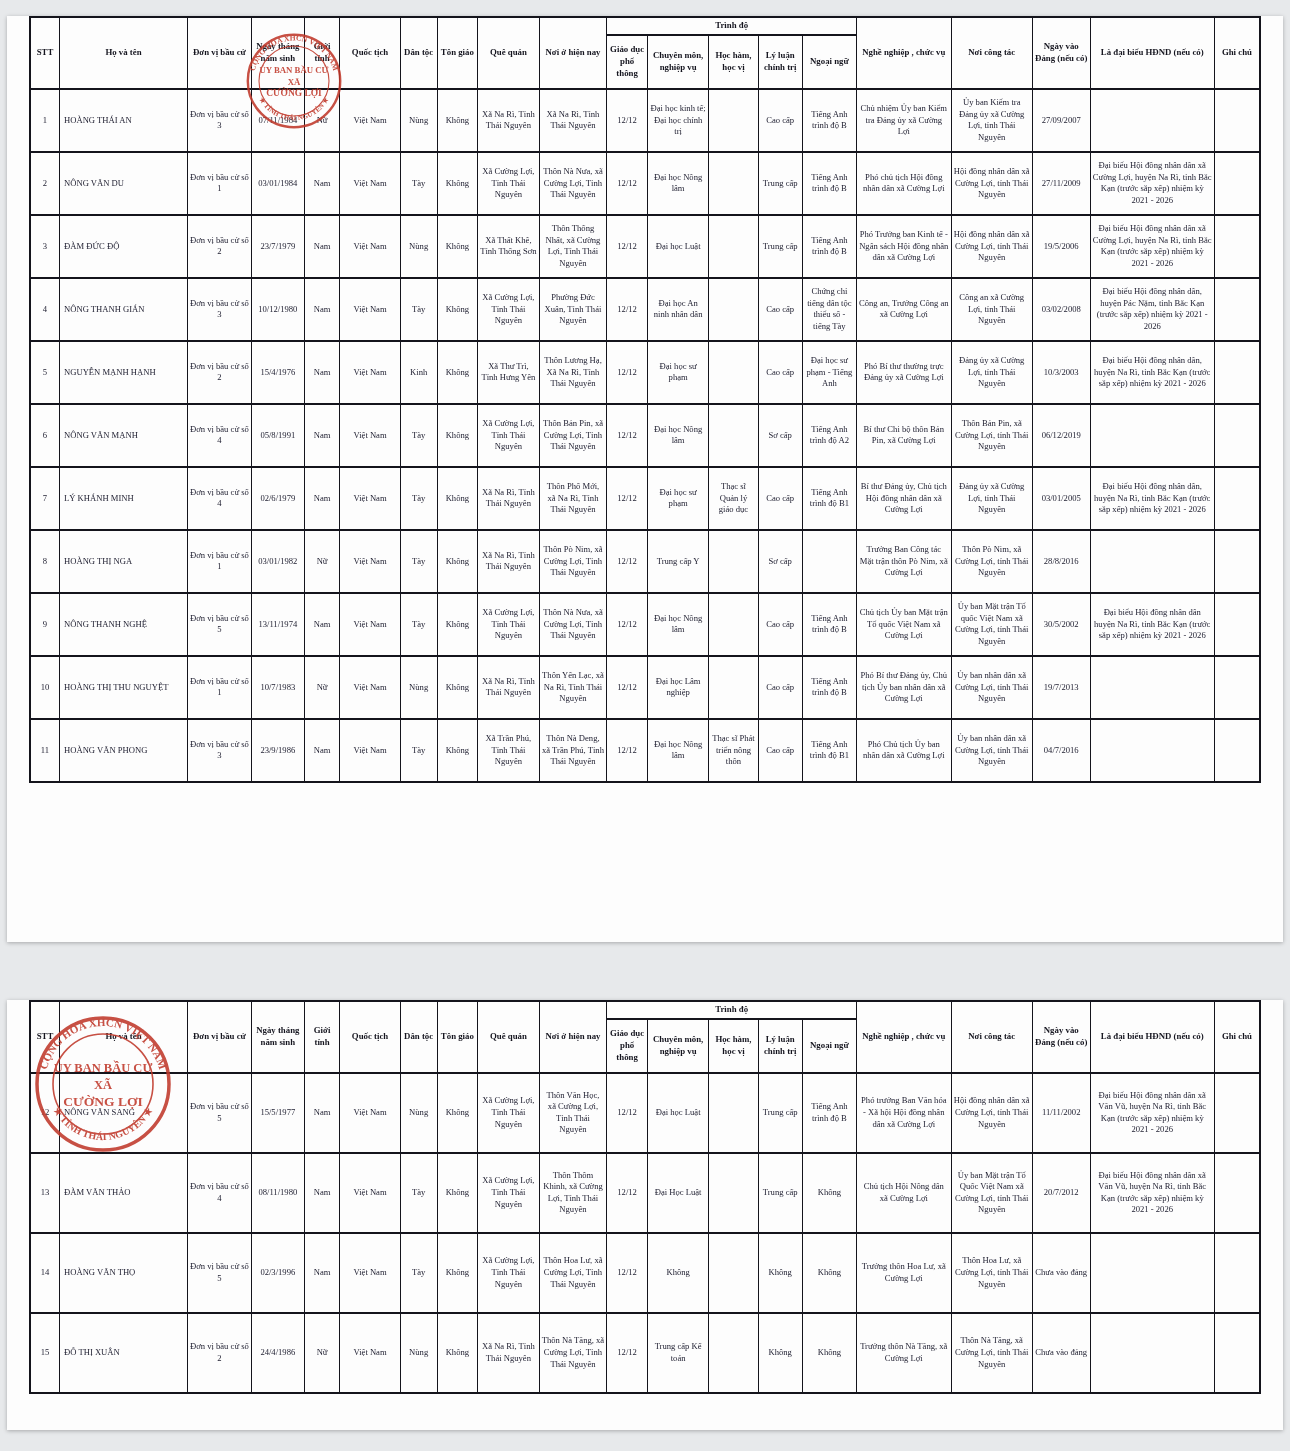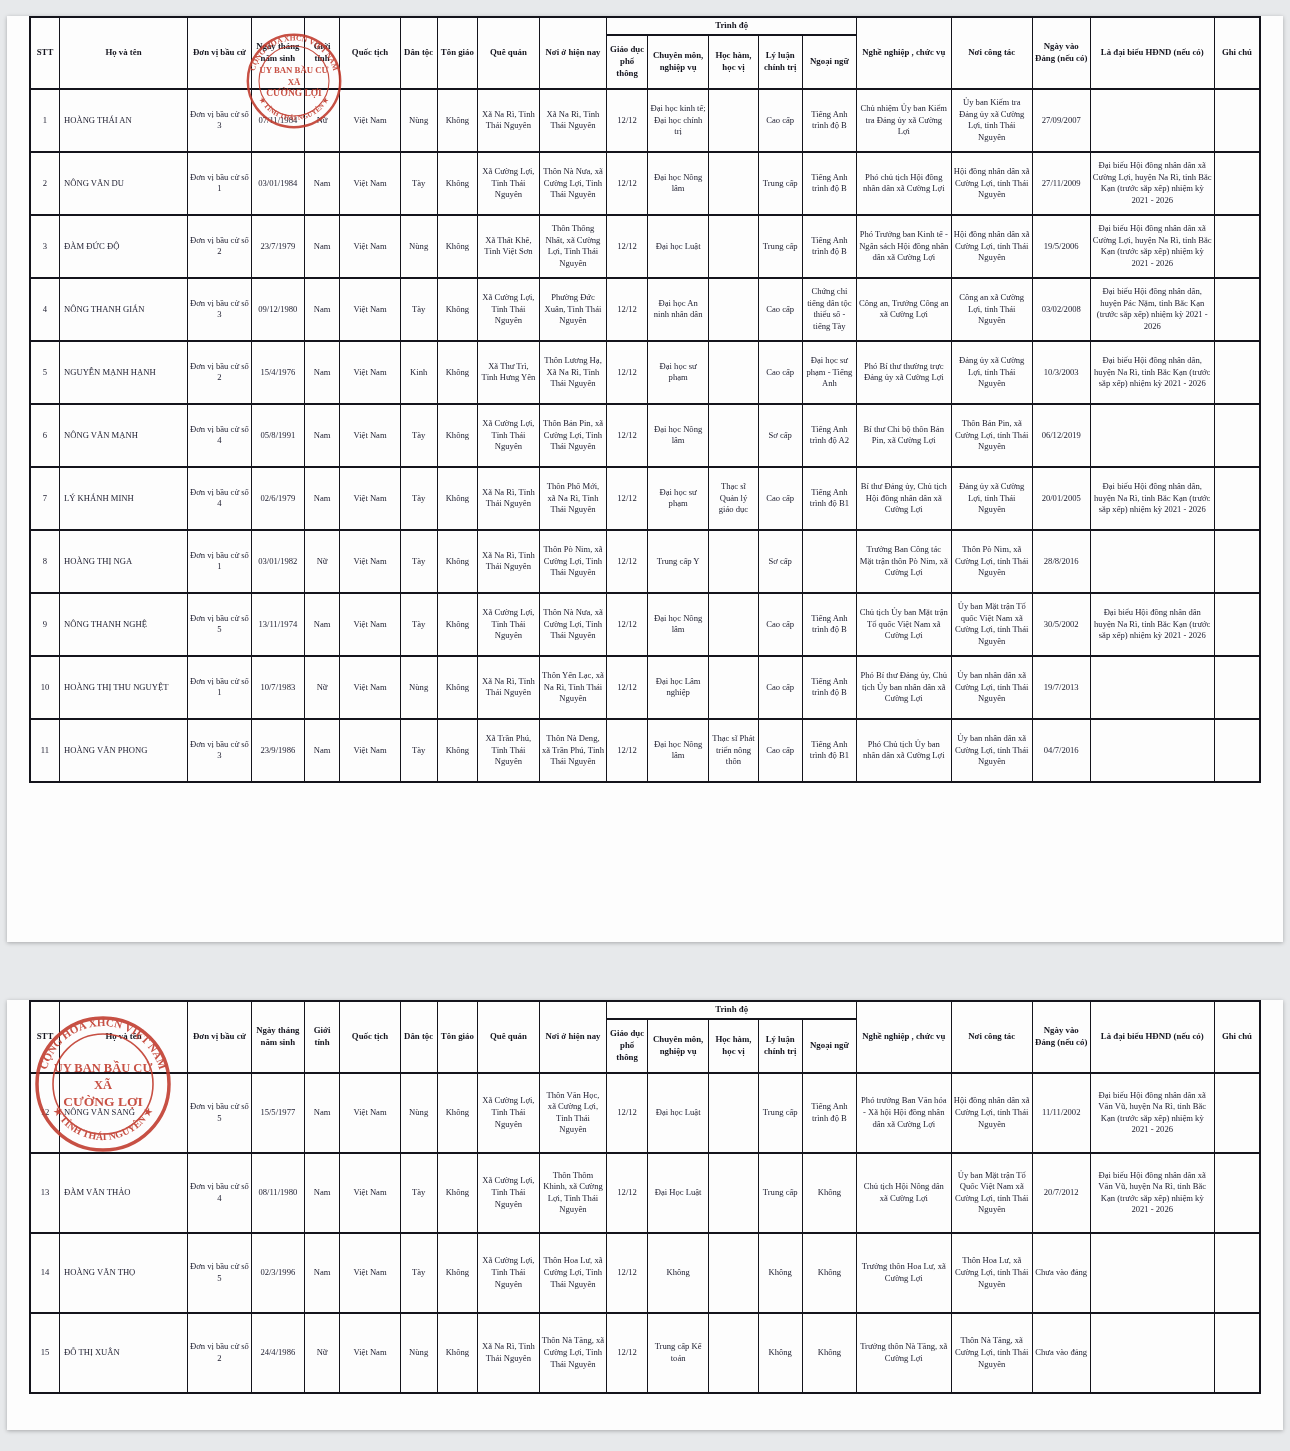--- a/index.html
+++ b/index.html
@@ -178,38 +178,38 @@
           </tr>
           <tr>
             <td>3</td>
             <td class="name-cell">ĐÀM ĐỨC ĐỘ</td>
             <td>Đơn vị bầu cử số 2</td>
             <td>23/7/1979</td>
             <td>Nam</td>
             <td>Việt Nam</td>
             <td>Nùng</td>
             <td>Không</td>
-            <td>Xã Thất Khê, Tỉnh Việt Sơn</td>
+            <td>Xã Thất Khê, Tỉnh Thống Sơn</td>
             <td>Thôn Thống Nhất, xã Cường Lợi, Tỉnh Thái Nguyên</td>
             <td>12/12</td>
             <td>Đại học Luật</td>
             <td></td>
             <td>Trung cấp</td>
             <td>Tiếng Anh trình độ B</td>
             <td>Phó Trưởng ban Kinh tế - Ngân sách Hội đồng nhân dân xã Cường Lợi</td>
             <td>Hội đồng nhân dân xã Cường Lợi, tỉnh Thái Nguyên</td>
             <td>19/5/2006</td>
             <td>Đại biểu Hội đồng nhân dân xã Cường Lợi, huyện Na Rì, tỉnh Bắc Kạn (trước sắp xếp) nhiệm kỳ 2021 - 2026</td>
             <td></td>
           </tr>
           <tr>
             <td>4</td>
             <td class="name-cell">NÔNG THANH GIÁN</td>
             <td>Đơn vị bầu cử số 3</td>
-            <td>09/12/1980</td>
+            <td>10/12/1980</td>
             <td>Nam</td>
             <td>Việt Nam</td>
             <td>Tày</td>
             <td>Không</td>
             <td>Xã Cường Lợi, Tỉnh Thái Nguyên</td>
             <td>Phường Đức Xuân, Tỉnh Thái Nguyên</td>
             <td>12/12</td>
             <td>Đại học An ninh nhân dân</td>
             <td></td>
             <td>Cao cấp</td>
@@ -275,21 +275,21 @@
             <td>Không</td>
             <td>Xã Na Rì, Tỉnh Thái Nguyên</td>
             <td>Thôn Phố Mới, xã Na Rì, Tỉnh Thái Nguyên</td>
             <td>12/12</td>
             <td>Đại học sư phạm</td>
             <td>Thạc sĩ Quản lý giáo dục</td>
             <td>Cao cấp</td>
             <td>Tiếng Anh trình độ B1</td>
             <td>Bí thư Đảng ủy, Chủ tịch Hội đồng nhân dân xã Cường Lợi</td>
             <td>Đảng ủy xã Cường Lợi, tỉnh Thái Nguyên</td>
-            <td>20/01/2005</td>
+            <td>03/01/2005</td>
             <td>Đại biểu Hội đồng nhân dân, huyện Na Rì, tỉnh Bắc Kạn (trước sắp xếp) nhiệm kỳ 2021 - 2026</td>
             <td></td>
           </tr>
           <tr>
             <td>8</td>
             <td class="name-cell">HOÀNG THỊ NGA</td>
             <td>Đơn vị bầu cử số 1</td>
             <td>03/01/1982</td>
             <td>Nữ</td>
             <td>Việt Nam</td>

